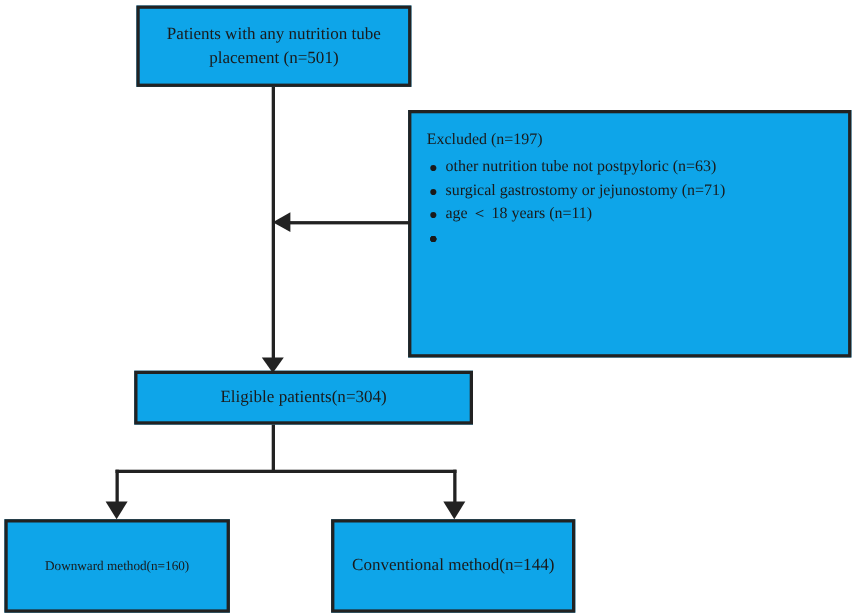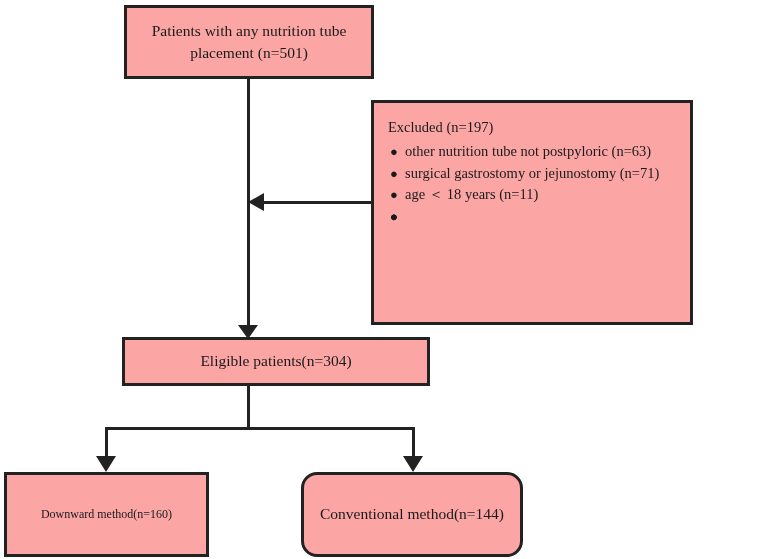--- a/index.html
+++ b/index.html
@@ -16,21 +16,21 @@
     font-family: "Liberation Serif", "DejaVu Serif", serif;
     color: #1a1a1a;
     overflow: hidden;
   }
 
   
   .node {
     position: absolute;
     box-sizing: border-box;
     border: 3px solid #222222;
-    background: #fca5a5;
+    background: #0ea5e9;
     display: flex;
     align-items: center;
     justify-content: center;
     text-align: center;
     line-height: 1.45;
   }
 
   #box-enrolled {
     left: 124px;
     top: 5px;
@@ -39,21 +39,21 @@
     font-size: 15.5px;
     padding: 0 10px;
   }
   #box-enrolled .label {
     display: block;
   }
 
   #box-excluded {
     left: 371px;
     top: 100px;
-    width: 322px;
+    width: 403px;
     height: 225px;
     display: block;
     text-align: left;
     padding: 14px 12px 10px 14px;
     font-size: 14.5px;
   }
   #box-excluded .excl-title {
     display: block;
     margin: 0 0 2px 0;
     line-height: 1.5;
@@ -99,21 +99,20 @@
     height: 85px;
     font-size: 12px;
   }
 
   #box-conventional {
     left: 301px;
     top: 472px;
     width: 222px;
     height: 85px;
     font-size: 15.5px;
-    border-radius: 16px;
   }
 
   
   .line {
     position: absolute;
     background: #222222;
   }
   .vline { width: 3px; }
   .hline { height: 3px; }
 

